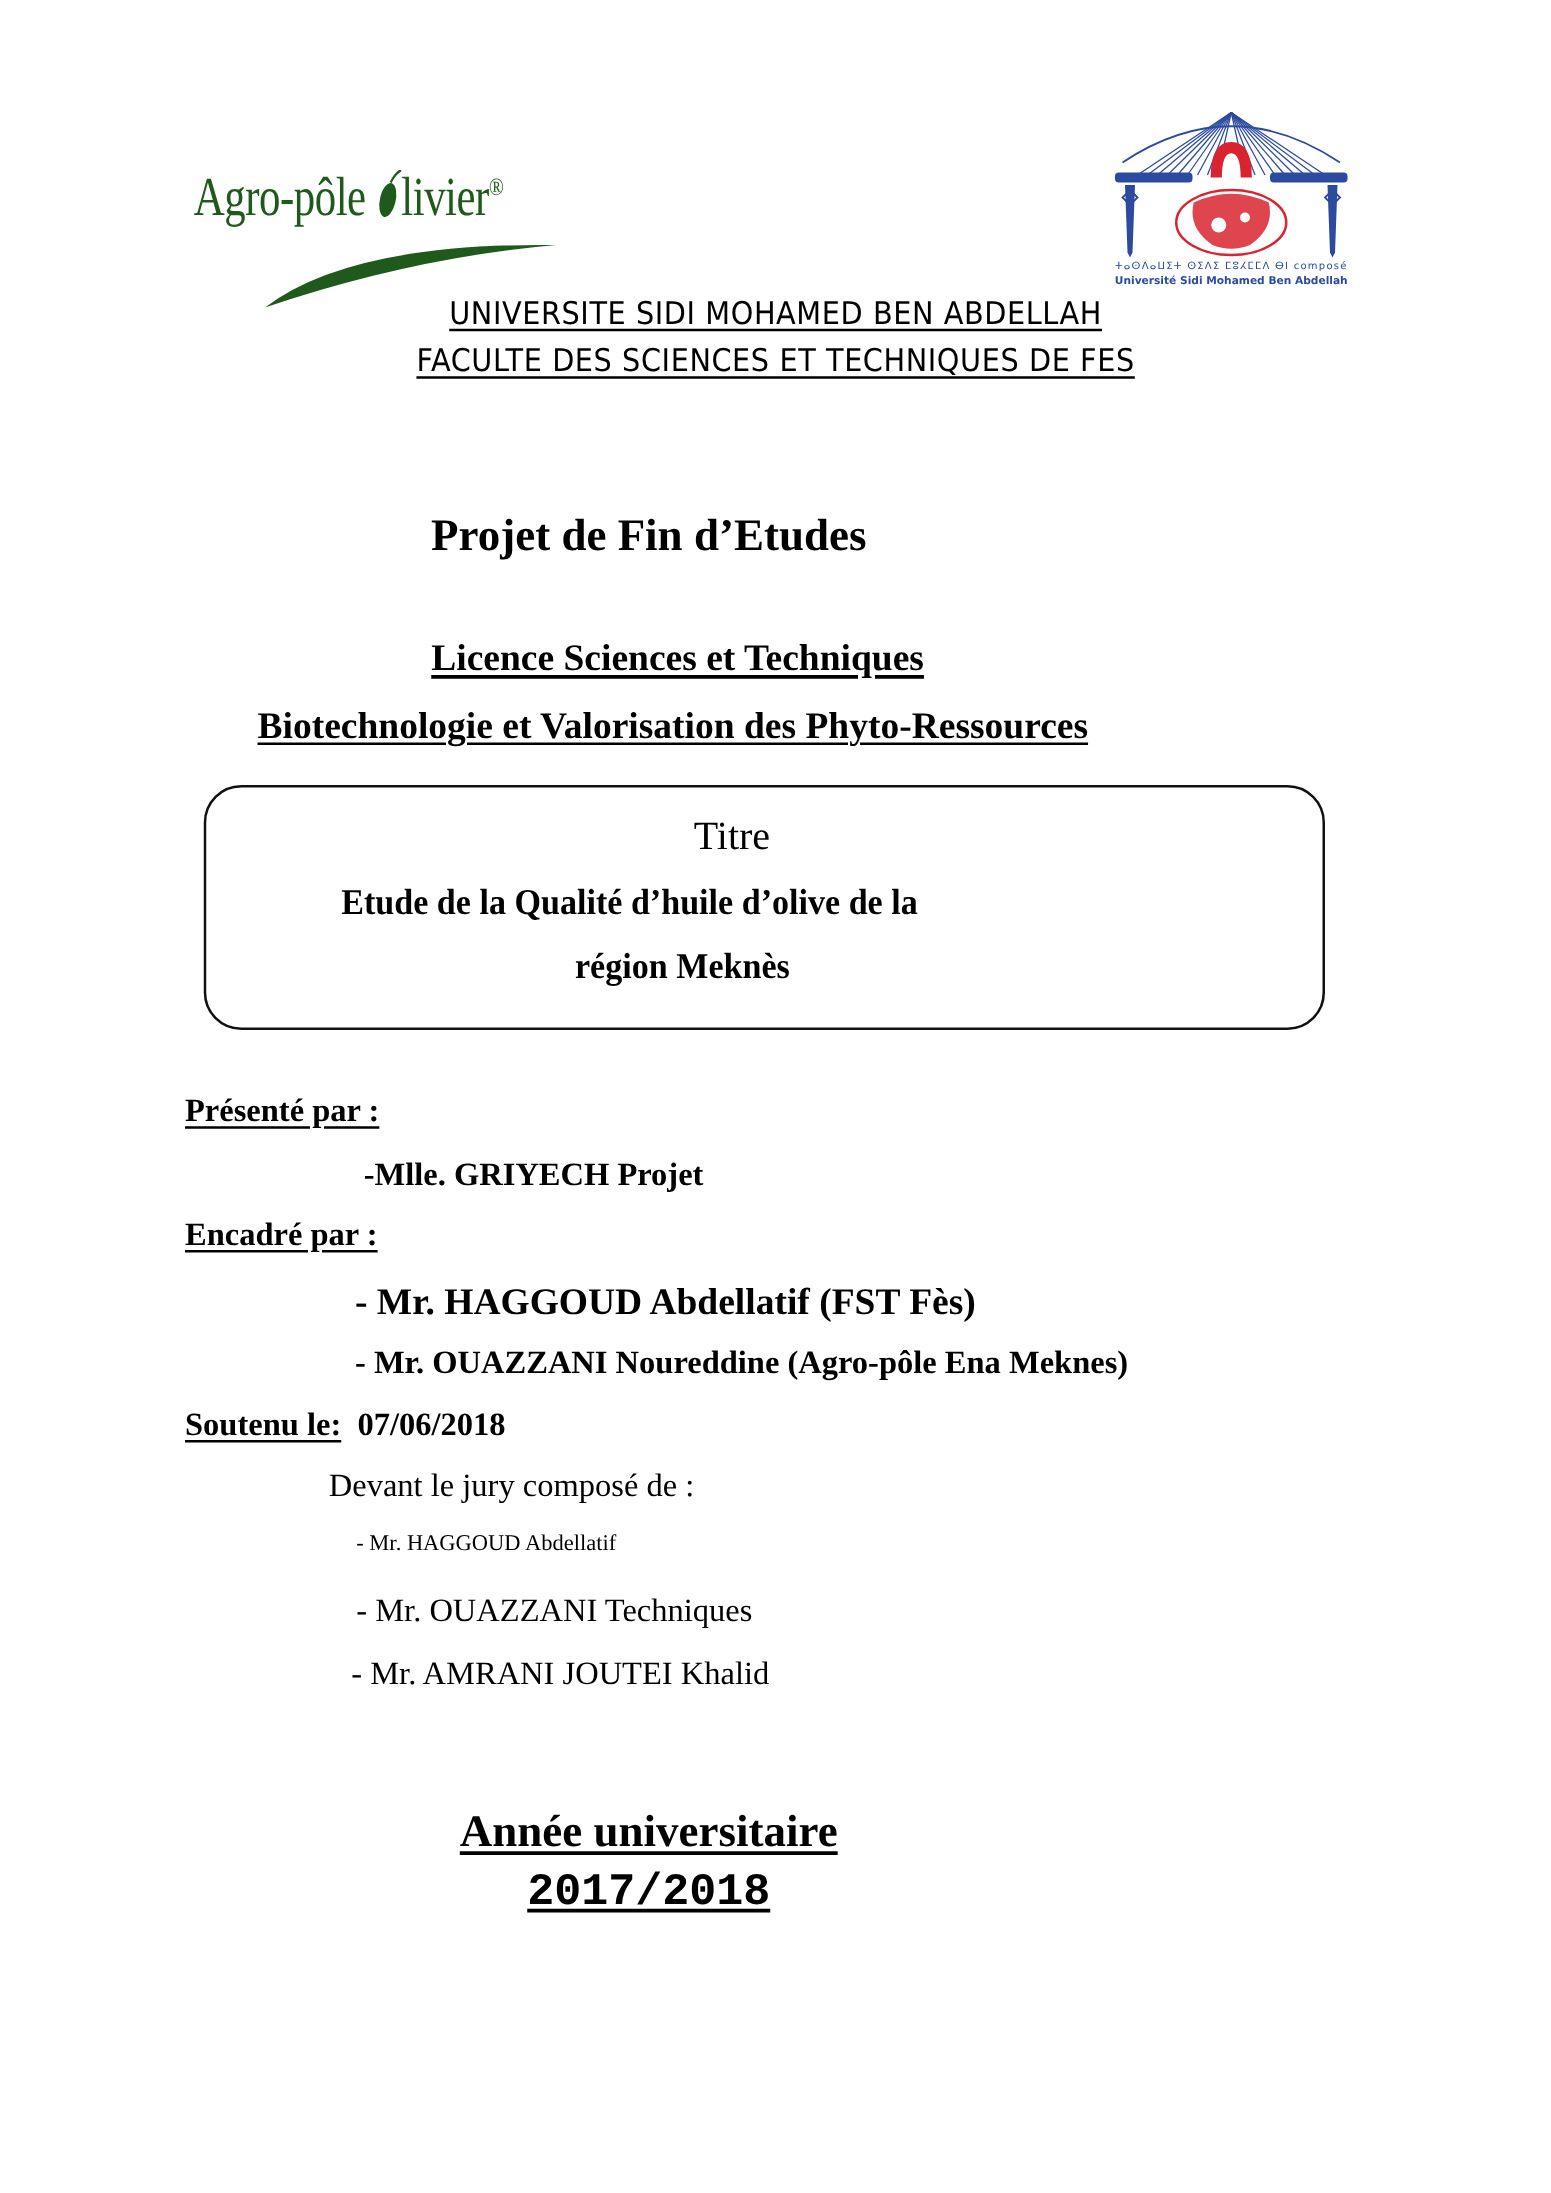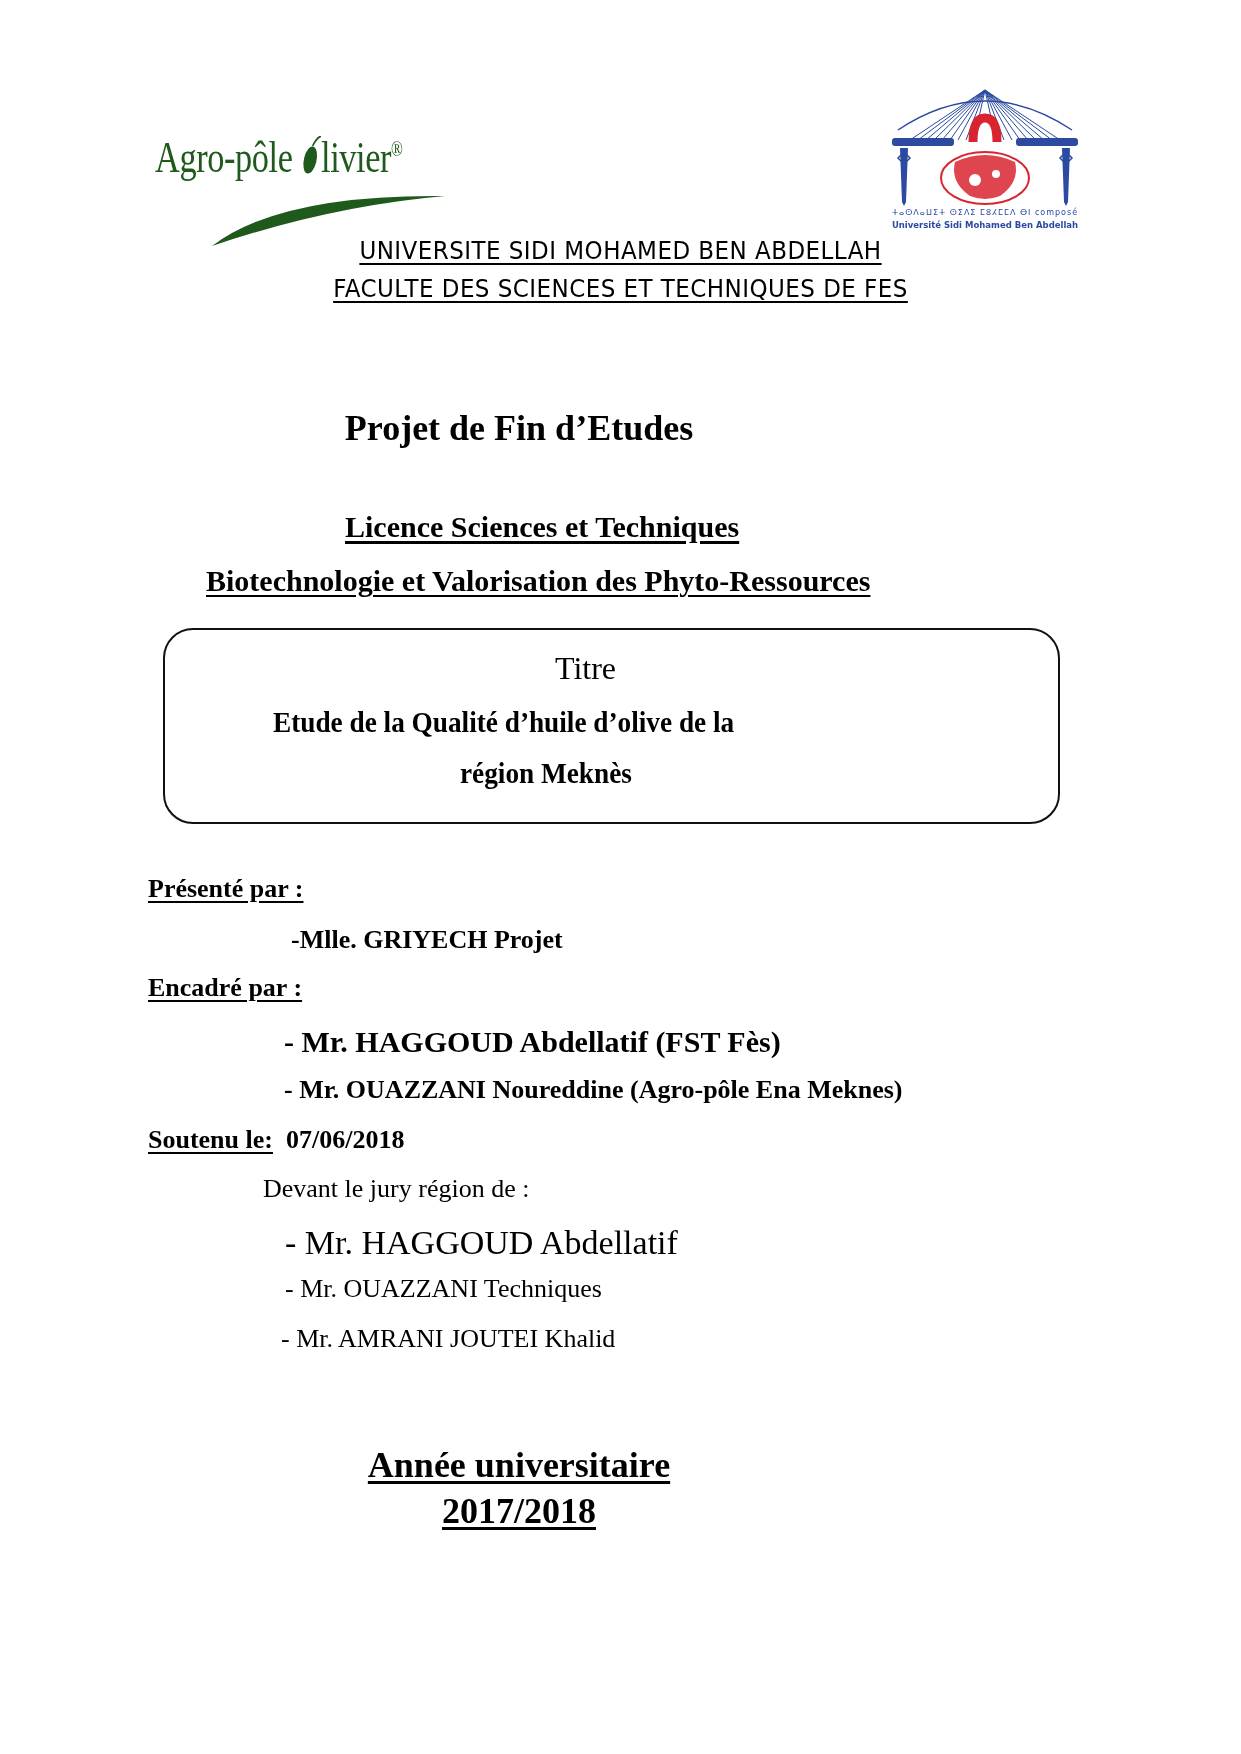--- a/index.html
+++ b/index.html
@@ -98,19 +98,19 @@
 <div class="abs serif b u" style="left:148px;top:874px;font-size:26px;">Présenté par :</div>
 <div class="abs serif b" style="left:291px;top:925px;font-size:26px;">-Mlle. GRIYECH Projet</div>
 
 <div class="abs serif b u" style="left:148px;top:973px;font-size:26px;">Encadré par :</div>
 <div class="abs serif b" style="left:284px;top:1025px;font-size:30px;">- Mr. HAGGOUD Abdellatif (FST Fès)</div>
 <div class="abs serif b" style="left:284px;top:1075px;font-size:26px;">- Mr. OUAZZANI Noureddine (Agro-pôle Ena Meknes)</div>
 
 <div class="abs serif b" style="left:148px;top:1125px;font-size:26px;">
   <span class="u">Soutenu le:</span>&nbsp;&nbsp;<span>07/06/2018</span>
 </div>
-<div class="abs serif" style="left:263px;top:1174px;font-size:26px;">Devant le jury région de :</div>
-<div class="abs serif" style="left:285px;top:1224px;font-size:34px;">- Mr. HAGGOUD Abdellatif</div>
+<div class="abs serif" style="left:263px;top:1174px;font-size:26px;">Devant le jury composé de :</div>
+<div class="abs serif" style="left:285px;top:1224px;font-size:18px;">- Mr. HAGGOUD Abdellatif</div>
 <div class="abs serif" style="left:285px;top:1274px;font-size:26px;">- Mr. OUAZZANI Techniques</div>
 <div class="abs serif" style="left:281px;top:1324px;font-size:26px;">- Mr. AMRANI JOUTEI Khalid</div>
 
 <div class="abs centered serif b" style="top:1444px;font-size:36px;"><span class="u" style="text-decoration-thickness:3px;">Année universitaire</span></div>
-<div class="abs centered serif b" style="top:1490px;font-size:36px;"><span class="u" style="text-decoration-thickness:3px;">2017/2018</span></div>
+<div class="abs centered serif b" style="top:1490px;font-size:36px;"><span class="u" style="text-decoration-thickness:3px;font-family:Liberation Mono, monospace;">2017/2018</span></div>
 
 </body></html>

